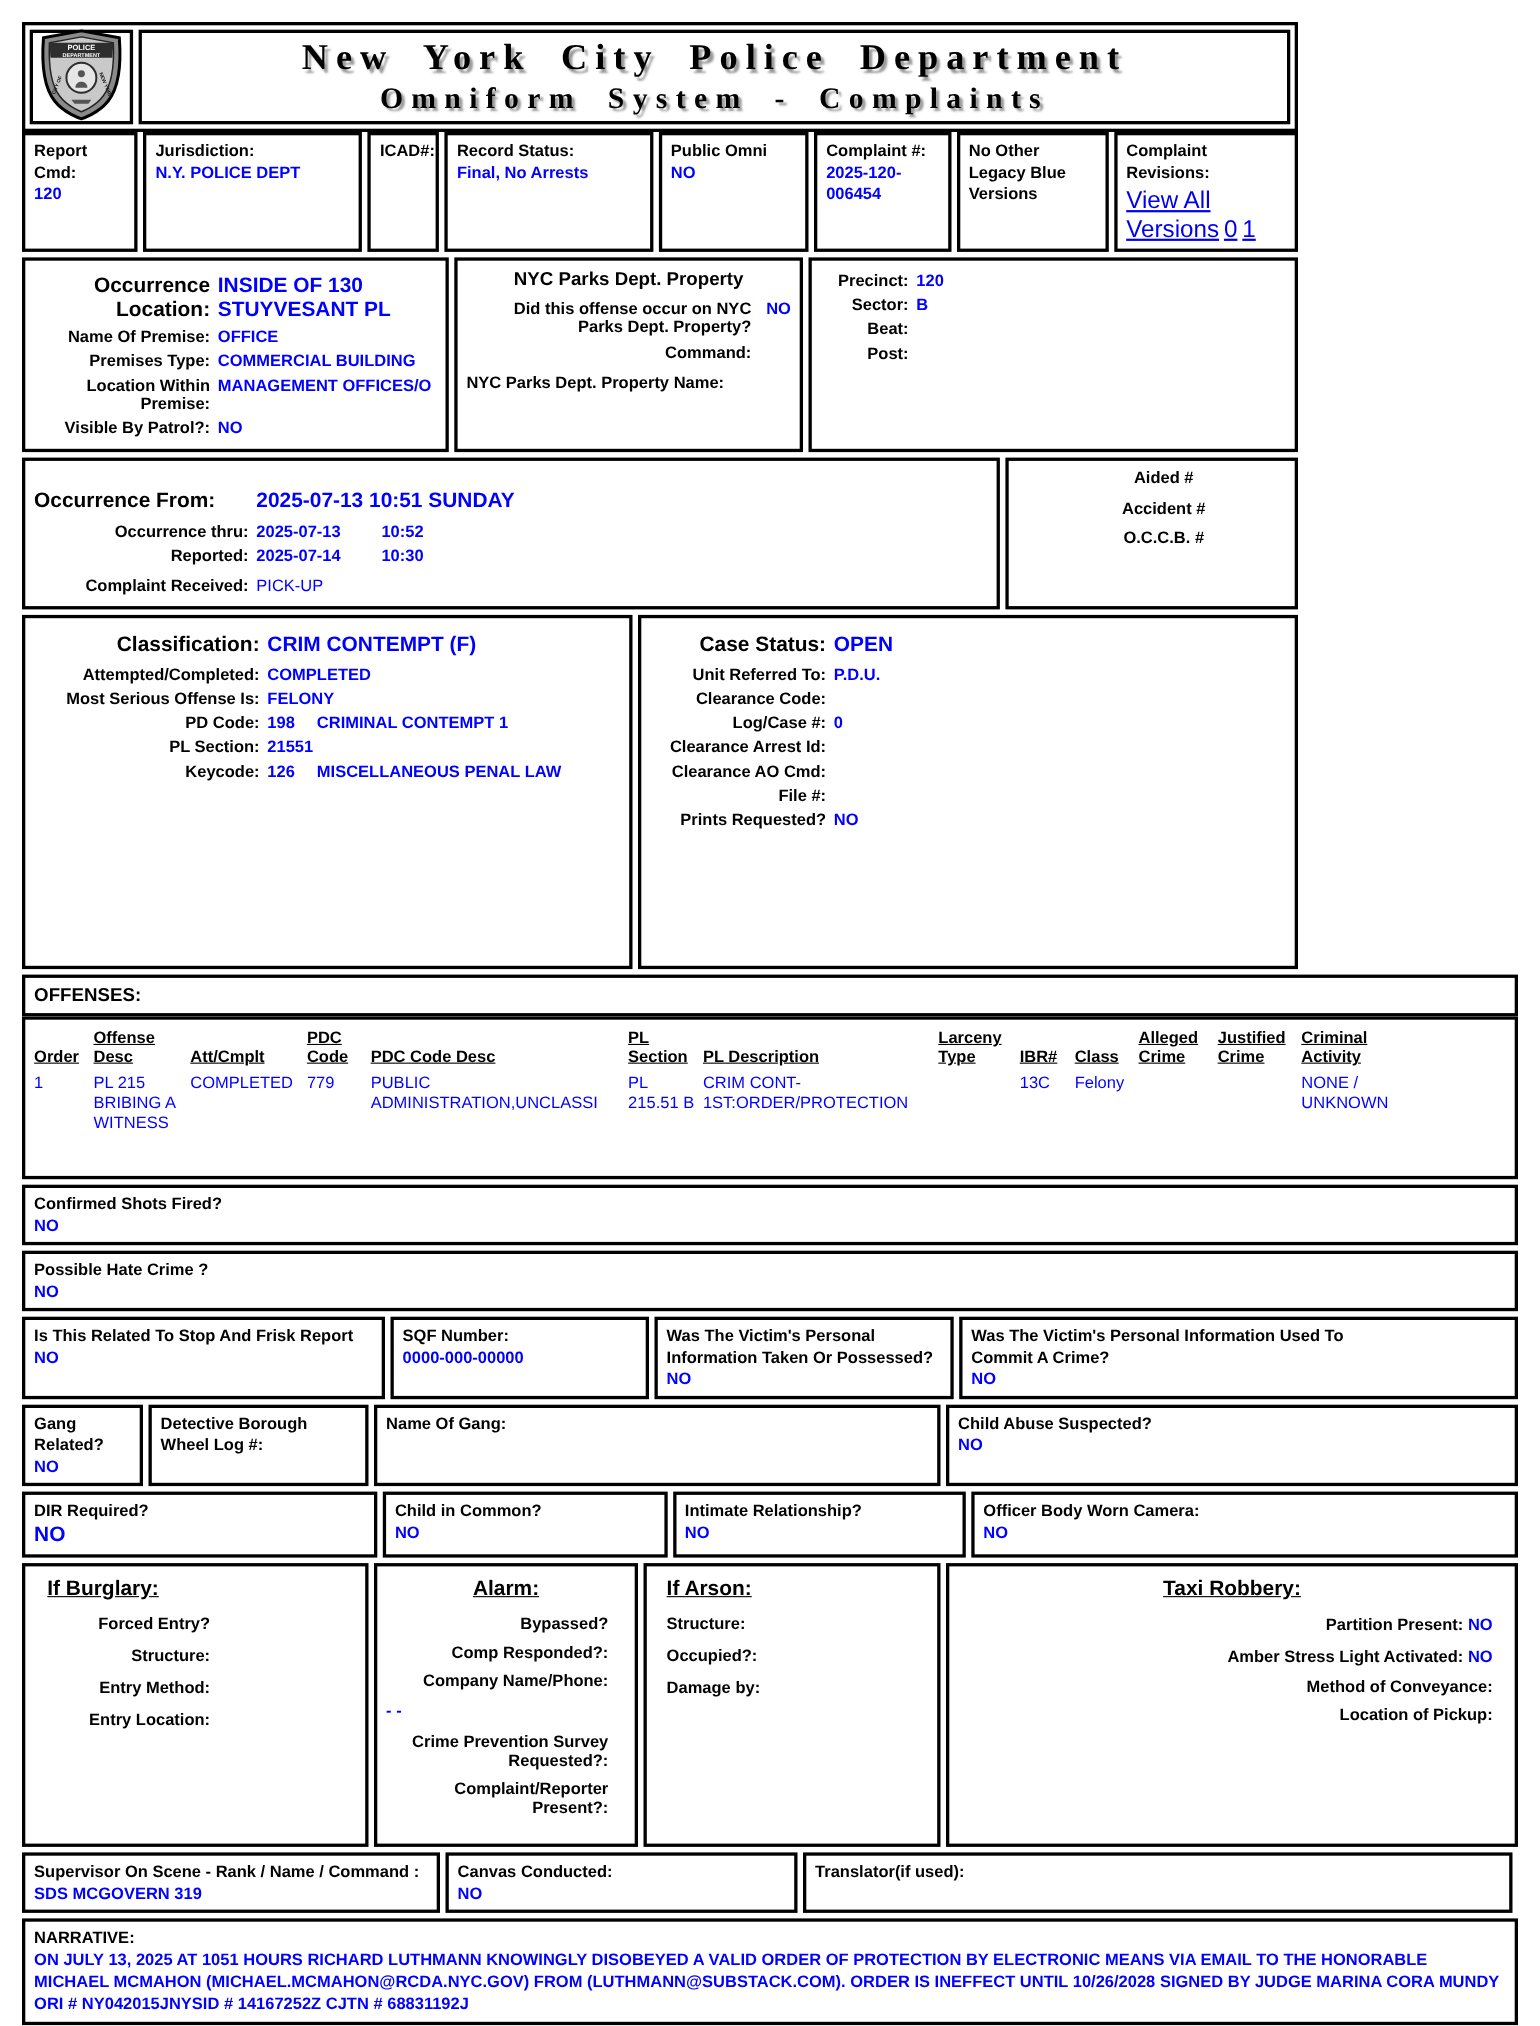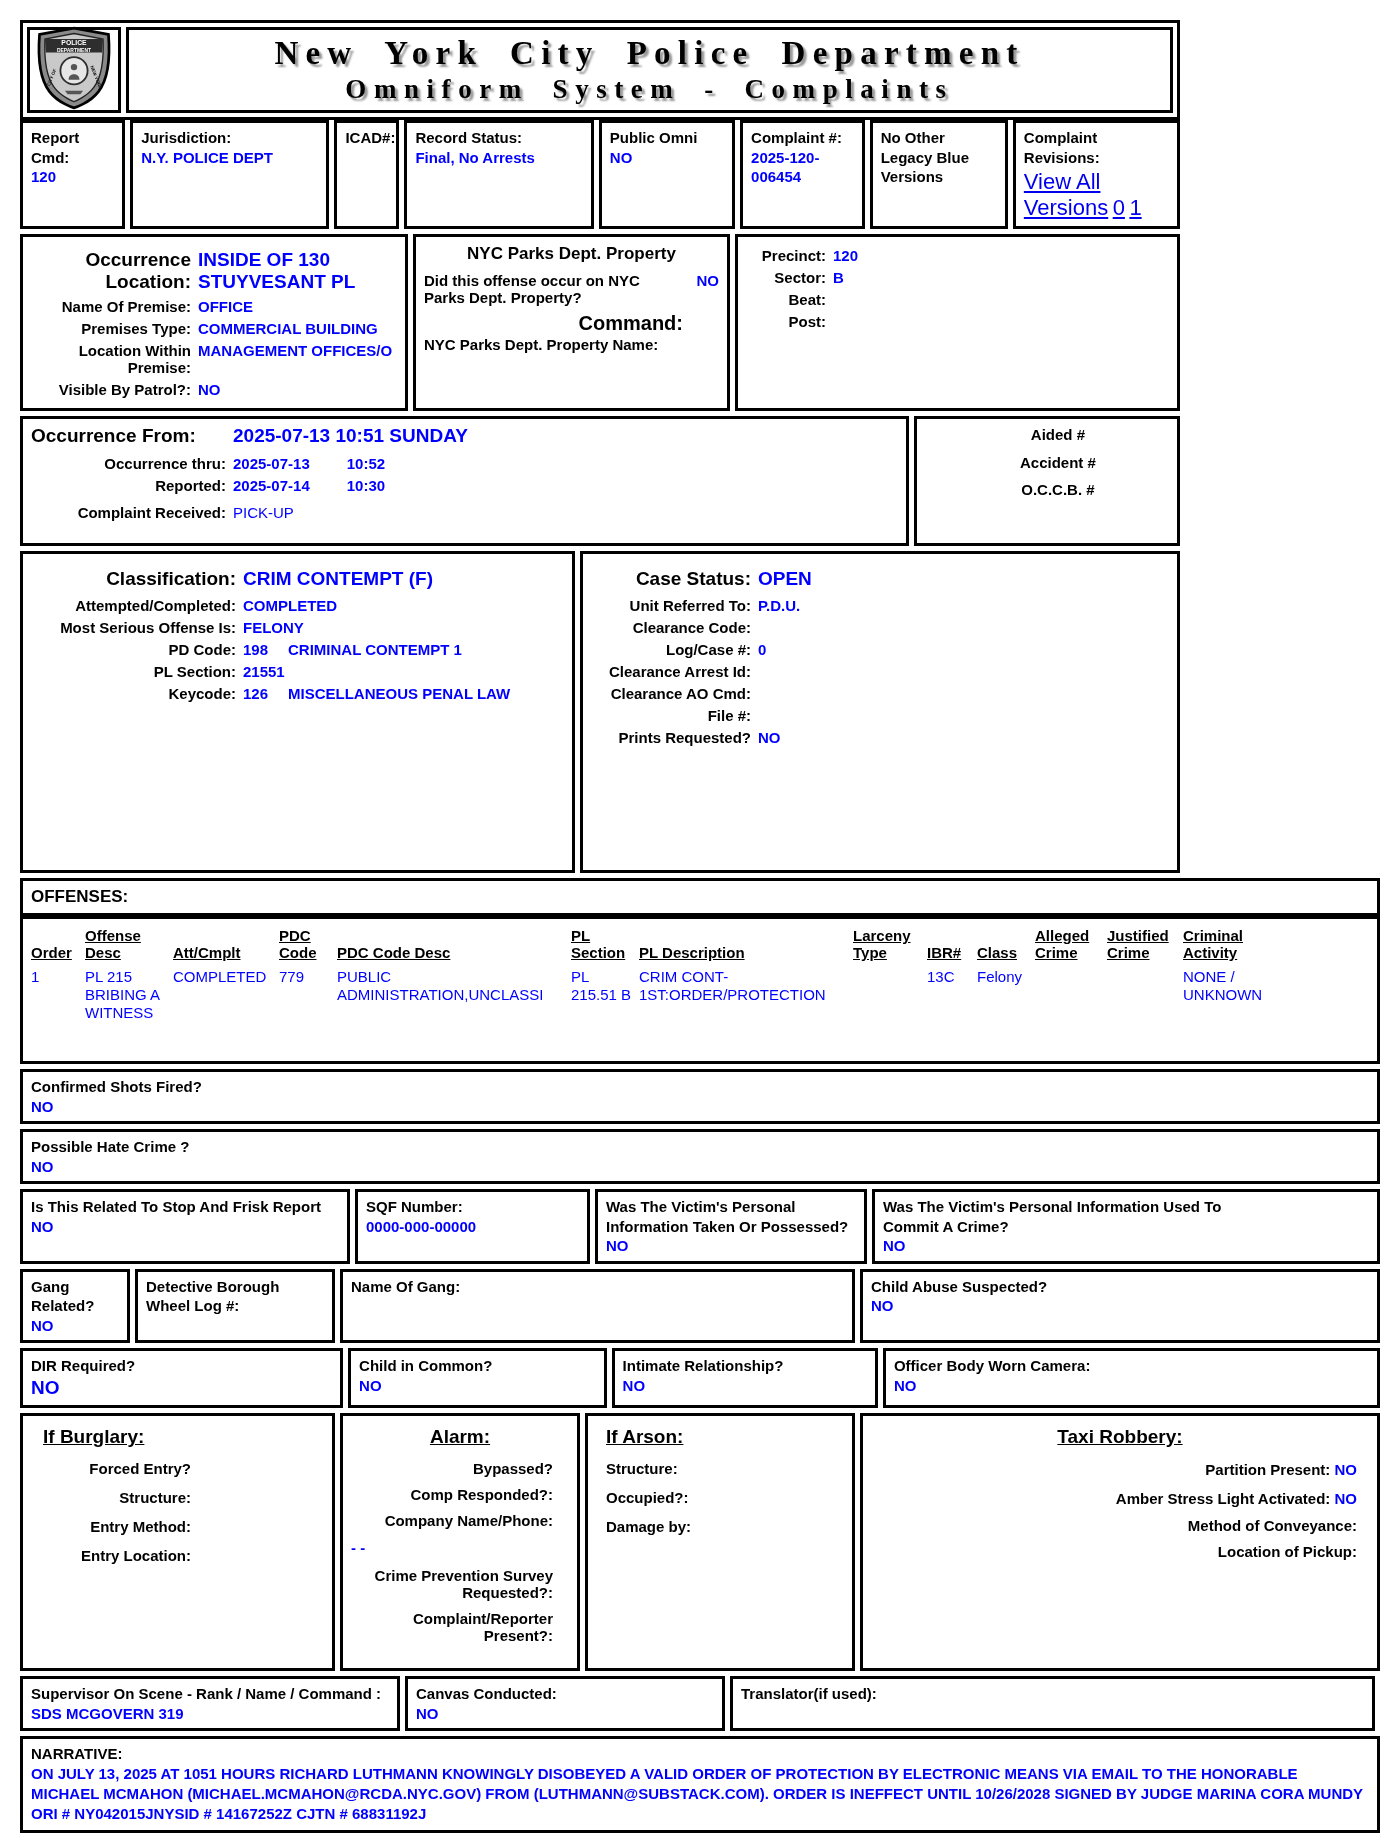--- a/index.html
+++ b/index.html
@@ -37,23 +37,23 @@
   .lnk { color: #0000EE; text-decoration: underline; font-size: 22px; cursor: pointer; }
 
   
   .loc-row .box { min-height: 172px; }
   .pair { display: flex; margin-bottom: 5px; }
   .pair .plbl { width: 160px; text-align: right; font-weight: bold; font-size: 15px; flex-shrink: 0; }
   .pair .pval { margin-left: 7px; font-weight: bold; color: #0000FF; font-size: 15px; }
   .pair.bigpair .plbl, .pair.bigpair .pval { font-size: 19px; }
   .parks-title { text-align: center; font-weight: bold; font-size: 17px; margin: 2px 0 8px 0; }
   .parks-q { display: flex; margin-bottom: 6px; }
-  .parks-q .q { flex: 1; font-weight: bold; font-size: 15px; }
+  .parks-q .q { flex: 1; text-align: right; font-weight: bold; font-size: 15px; }
   .parks-q .a { width: 36px; text-align: right; font-weight: bold; color: #0000FF; font-size: 15px; }
-  .parks-cmd { text-align: right; margin-right: 36px; font-weight: bold; font-size: 20px; }
+  .parks-cmd { text-align: right; margin-right: 36px; font-weight: bold; font-size: 15px; margin-bottom: 10px; }
   .prec-pair .plbl { width: 80px; }
 
   
   .times-row .box { min-height: 130px; }
   .times-pair .plbl { width: 195px; }
   .tgap { margin-left: 37px; }
   .aided-box .lbl { display: block; margin: 2px 0 8px 22px; }
 
   
   .class-row .box { min-height: 322px; }
@@ -217,21 +217,21 @@
         <div class="pval"></div>
       </div>
       <div class="pair prec-pair">
         <div class="plbl">Post:</div>
         <div class="pval"></div>
       </div>
     </div>
   </div>
 
   <div class="row times-row w-upper">
-    <div class="box" style="width:970px; padding-top:6px;">
+    <div class="box" style="width:970px; padding-top:26px;">
       <div class="pair times-pair bigpair" style="margin-bottom:8px">
         <div class="plbl" style="text-align:left">Occurrence From:</div>
         <div class="pval">2025-07-13 10:51 SUNDAY</div>
       </div>
       <div class="pair times-pair">
         <div class="plbl">Occurrence thru:</div>
         <div class="pval">
           <span>2025-07-13</span><span class="tgap">10:52</span>
         </div>
       </div>

